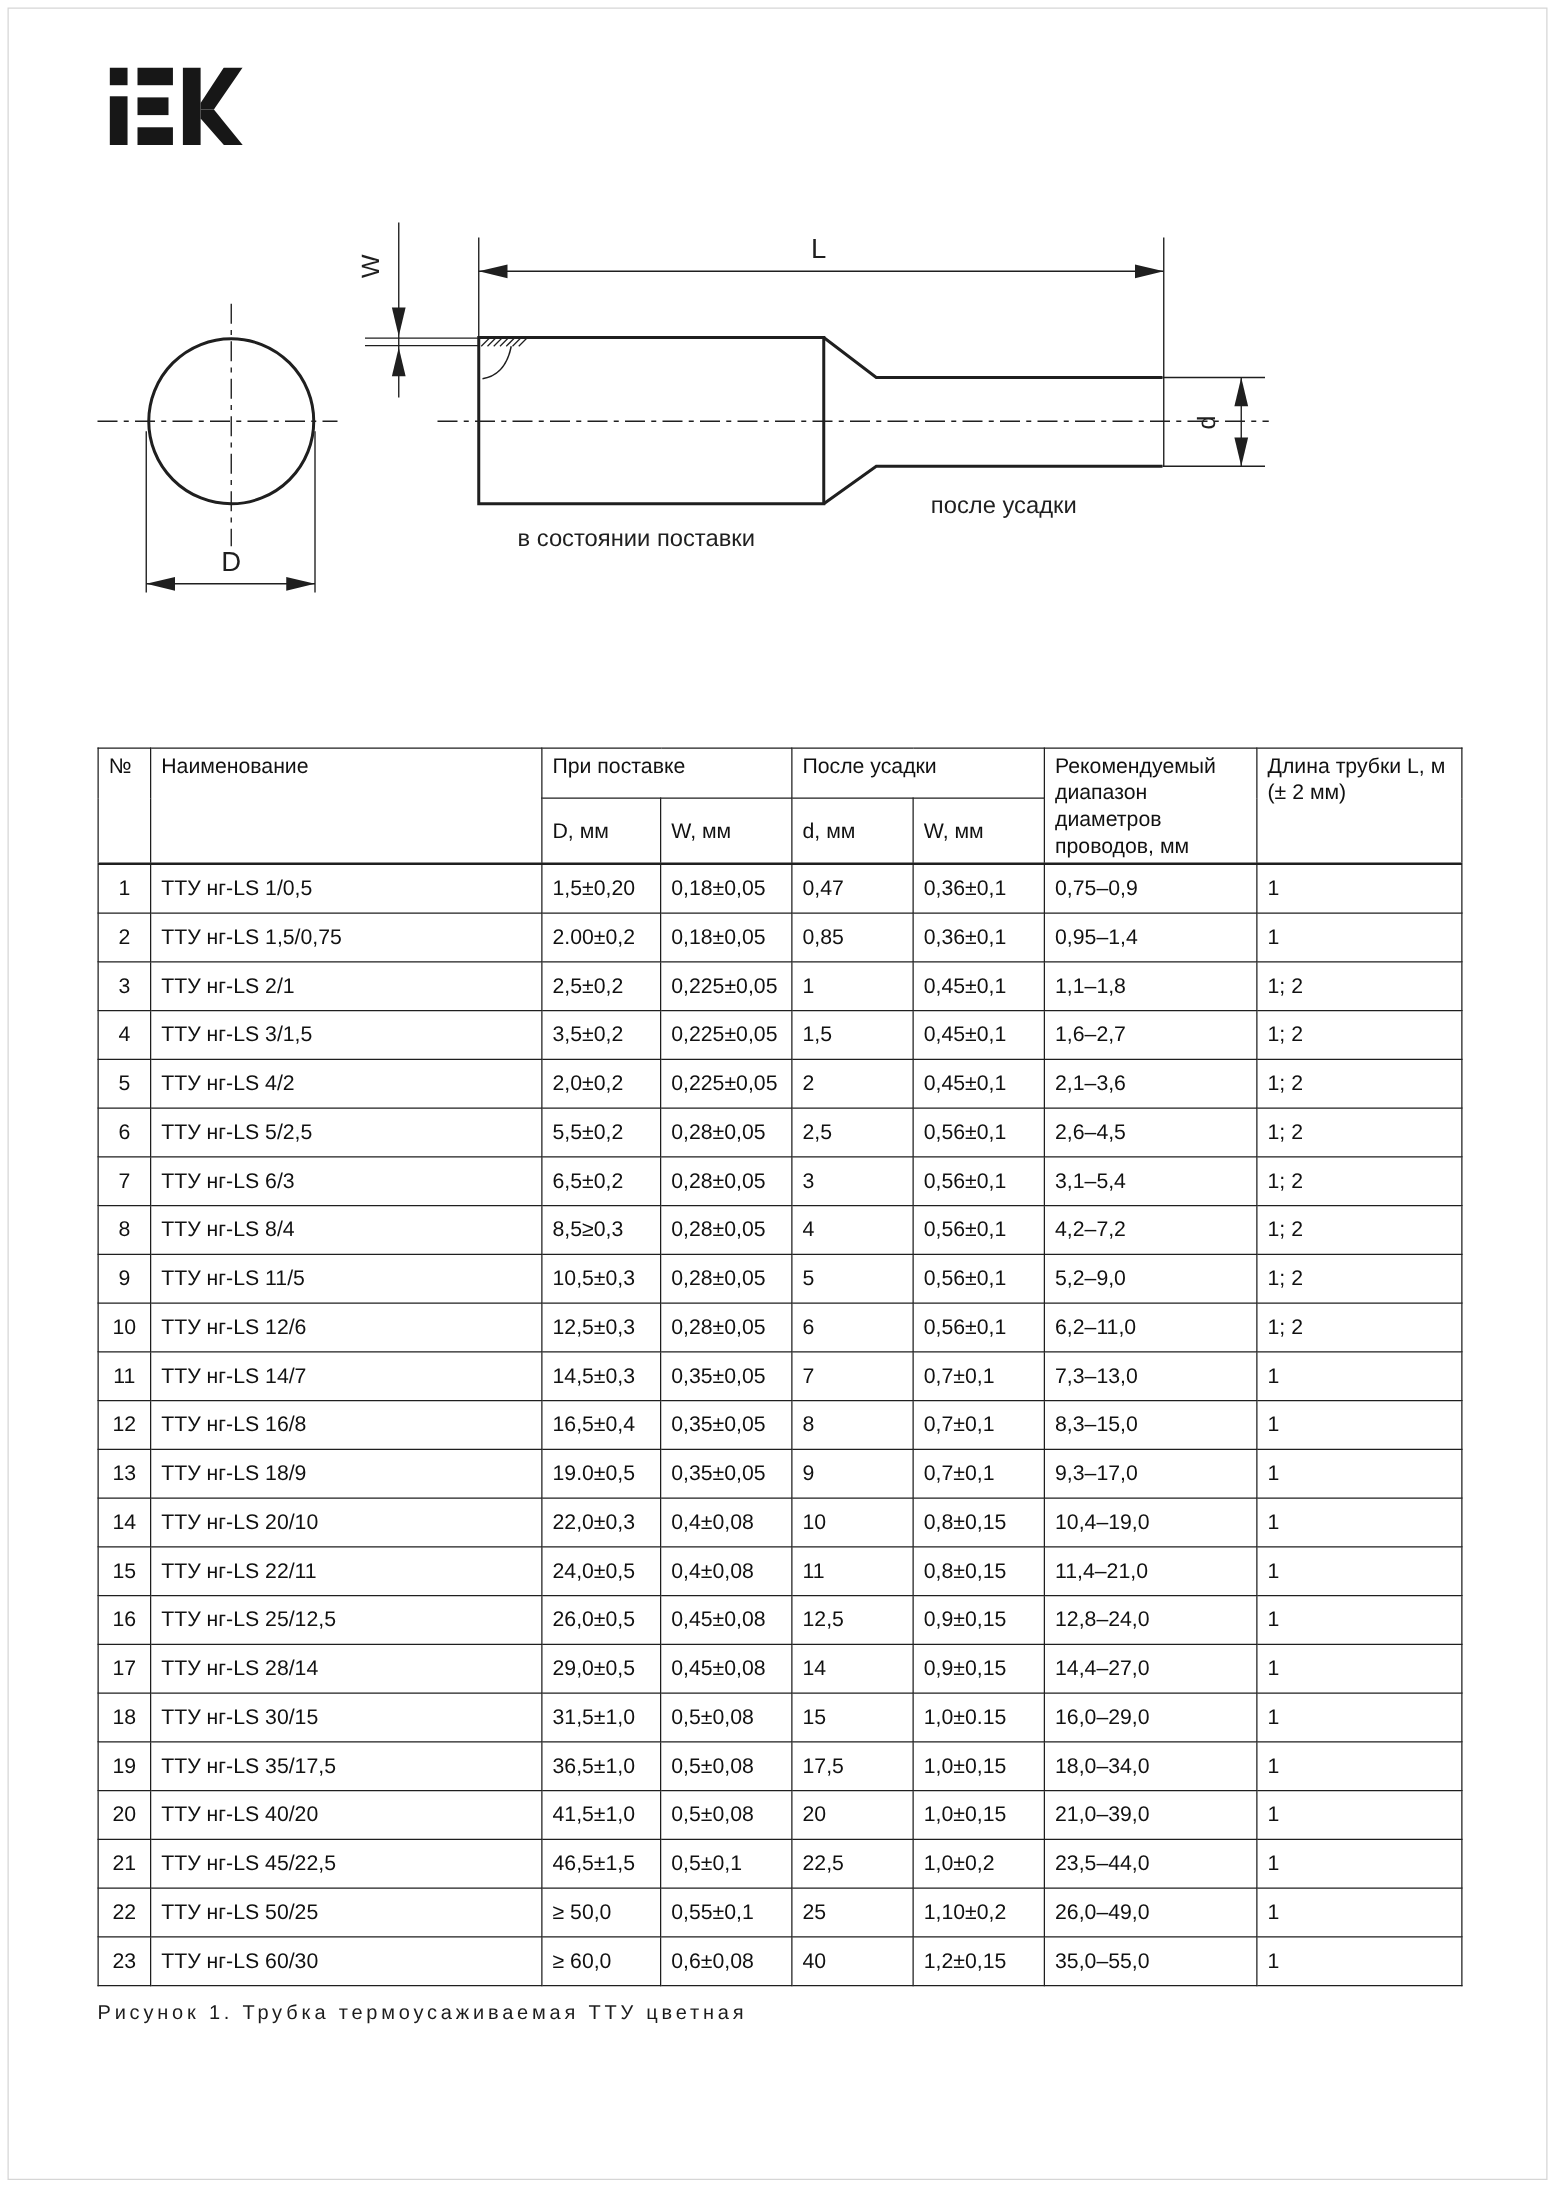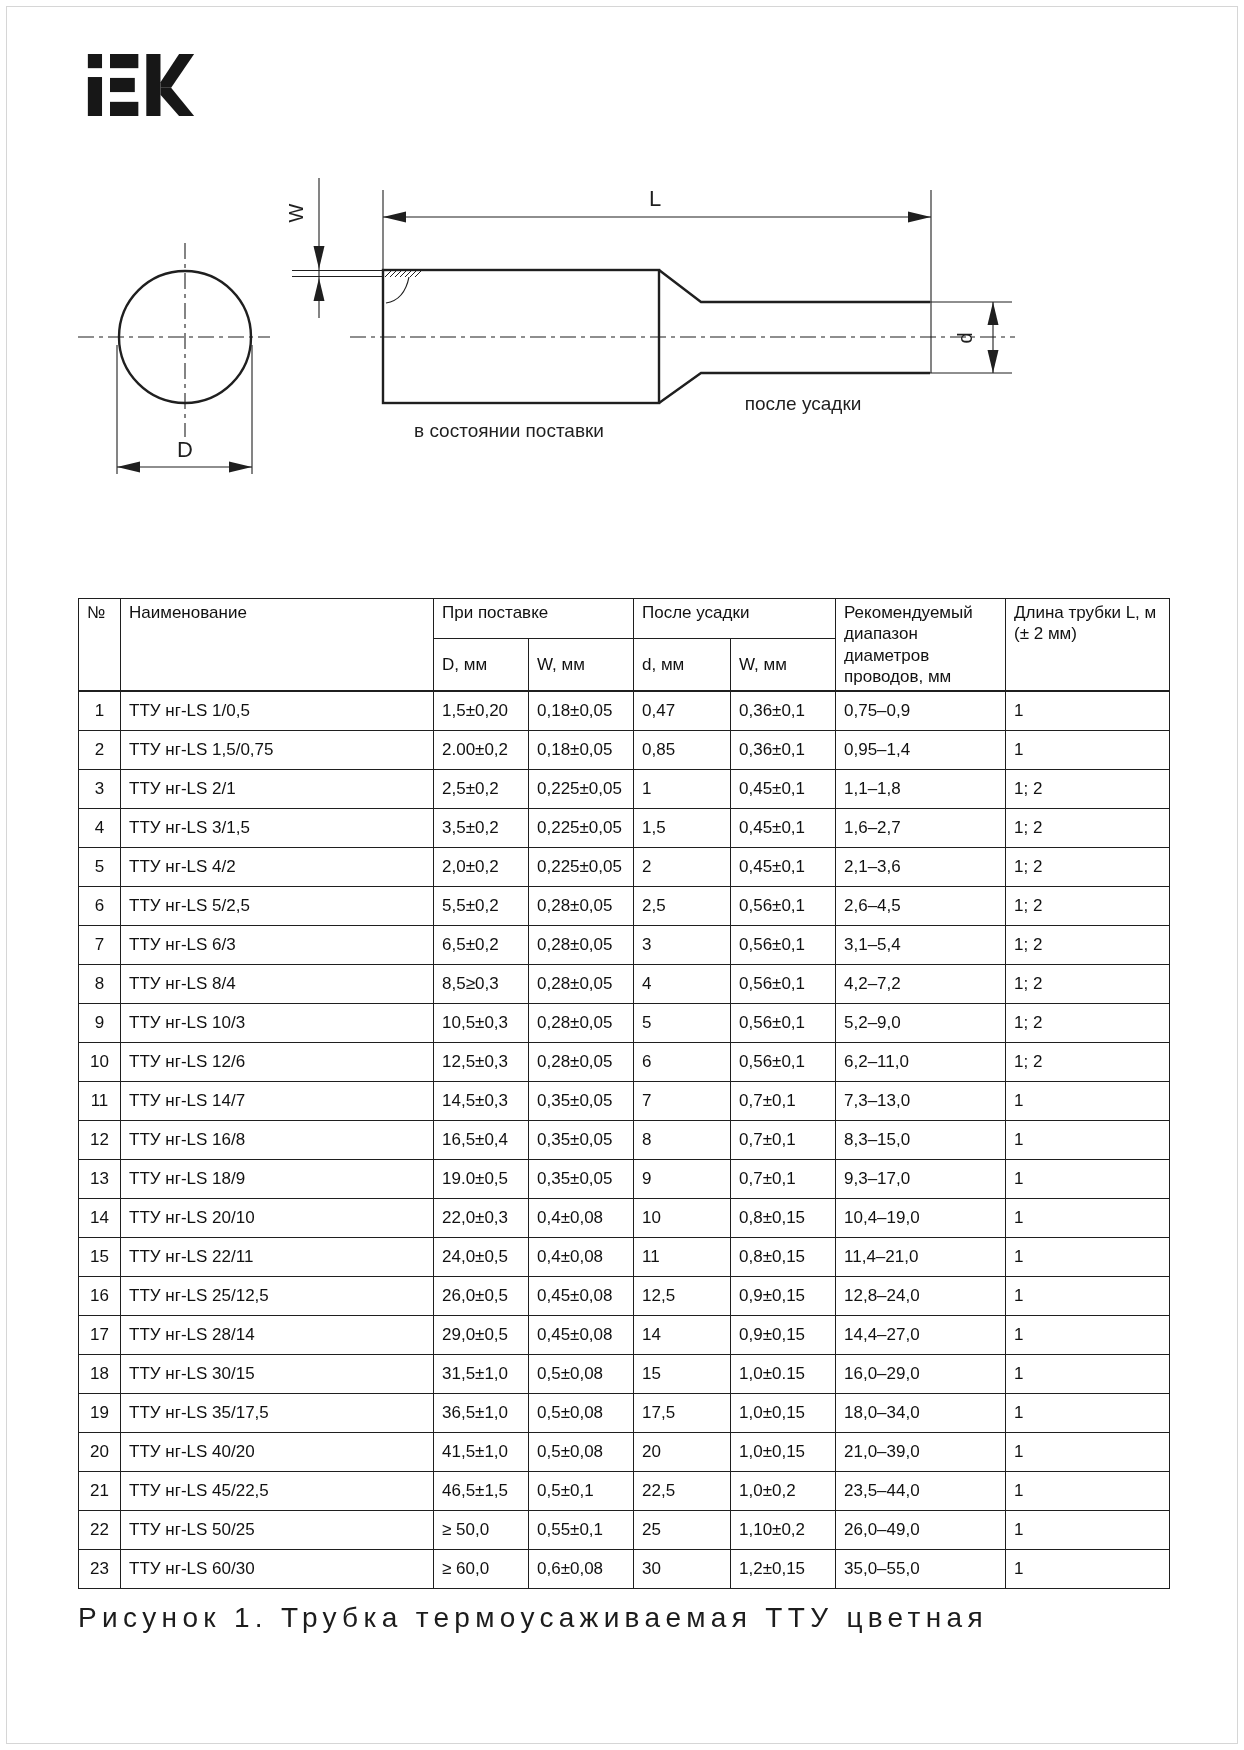--- a/index.html
+++ b/index.html
@@ -11,21 +11,21 @@
   .spec-table{position:absolute;left:78px;top:598px;width:1092px;border-collapse:collapse;table-layout:fixed;font-size:17px;color:#111;}
   .spec-table th,.spec-table td{border:1px solid #1f1f1f;font-weight:normal;text-align:left;padding:3px 6px 2px 8px;overflow:hidden;}
   .spec-table{border:1.5px solid #1f1f1f;}
   .spec-table thead th{vertical-align:top;line-height:1.25;}
   .spec-table thead tr.sub th{vertical-align:middle;margin-top:22px;}
   .spec-table thead tr.main{height:40px;}
   .spec-table thead tr.sub{height:52px;}
   .spec-table thead{border-bottom:2.5px solid #1f1f1f;}
   .spec-table tbody td{height:38px;vertical-align:middle;padding-top:0;padding-bottom:0;}
   .spec-table tbody td.num{text-align:center;padding-left:2px;padding-right:2px;}
-  .caption{position:absolute;left:78px;top:1602px;font-size:28px;letter-spacing:0.19em;color:#1c1c1c;}
+  .caption{position:absolute;left:78px;top:1602px;font-size:16px;letter-spacing:0.19em;color:#1c1c1c;}
 </style>
 </head>
 <body>
 
 <div class="page-frame"></div>
 
 <svg class="logo" viewBox="0 0 120 70" aria-hidden="false">
   <title>iEK</title>
   <g fill="#171717">
     <rect x="0" y="0" width="16" height="16"></rect>
@@ -207,21 +207,21 @@
         <td>ТТУ нг-LS 8/4</td>
         <td>8,5≥0,3</td>
         <td>0,28±0,05</td>
         <td>4</td>
         <td>0,56±0,1</td>
         <td>4,2–7,2</td>
         <td>1; 2</td>
       </tr>
       <tr>
         <td class="num">9</td>
-        <td>ТТУ нг-LS 10/3</td>
+        <td>ТТУ нг-LS 11/5</td>
         <td>10,5±0,3</td>
         <td>0,28±0,05</td>
         <td>5</td>
         <td>0,56±0,1</td>
         <td>5,2–9,0</td>
         <td>1; 2</td>
       </tr>
       <tr>
         <td class="num">10</td>
         <td>ТТУ нг-LS 12/6</td>
@@ -350,21 +350,21 @@
         <td>25</td>
         <td>1,10±0,2</td>
         <td>26,0–49,0</td>
         <td>1</td>
       </tr>
       <tr>
         <td class="num">23</td>
         <td>ТТУ нг-LS 60/30</td>
         <td>≥ 60,0</td>
         <td>0,6±0,08</td>
-        <td>30</td>
+        <td>40</td>
         <td>1,2±0,15</td>
         <td>35,0–55,0</td>
         <td>1</td>
       </tr>
     </tbody>
 </table>
 
 <div class="caption">Рисунок 1. Трубка термоусаживаемая ТТУ цветная</div>
 
 </body></html>

